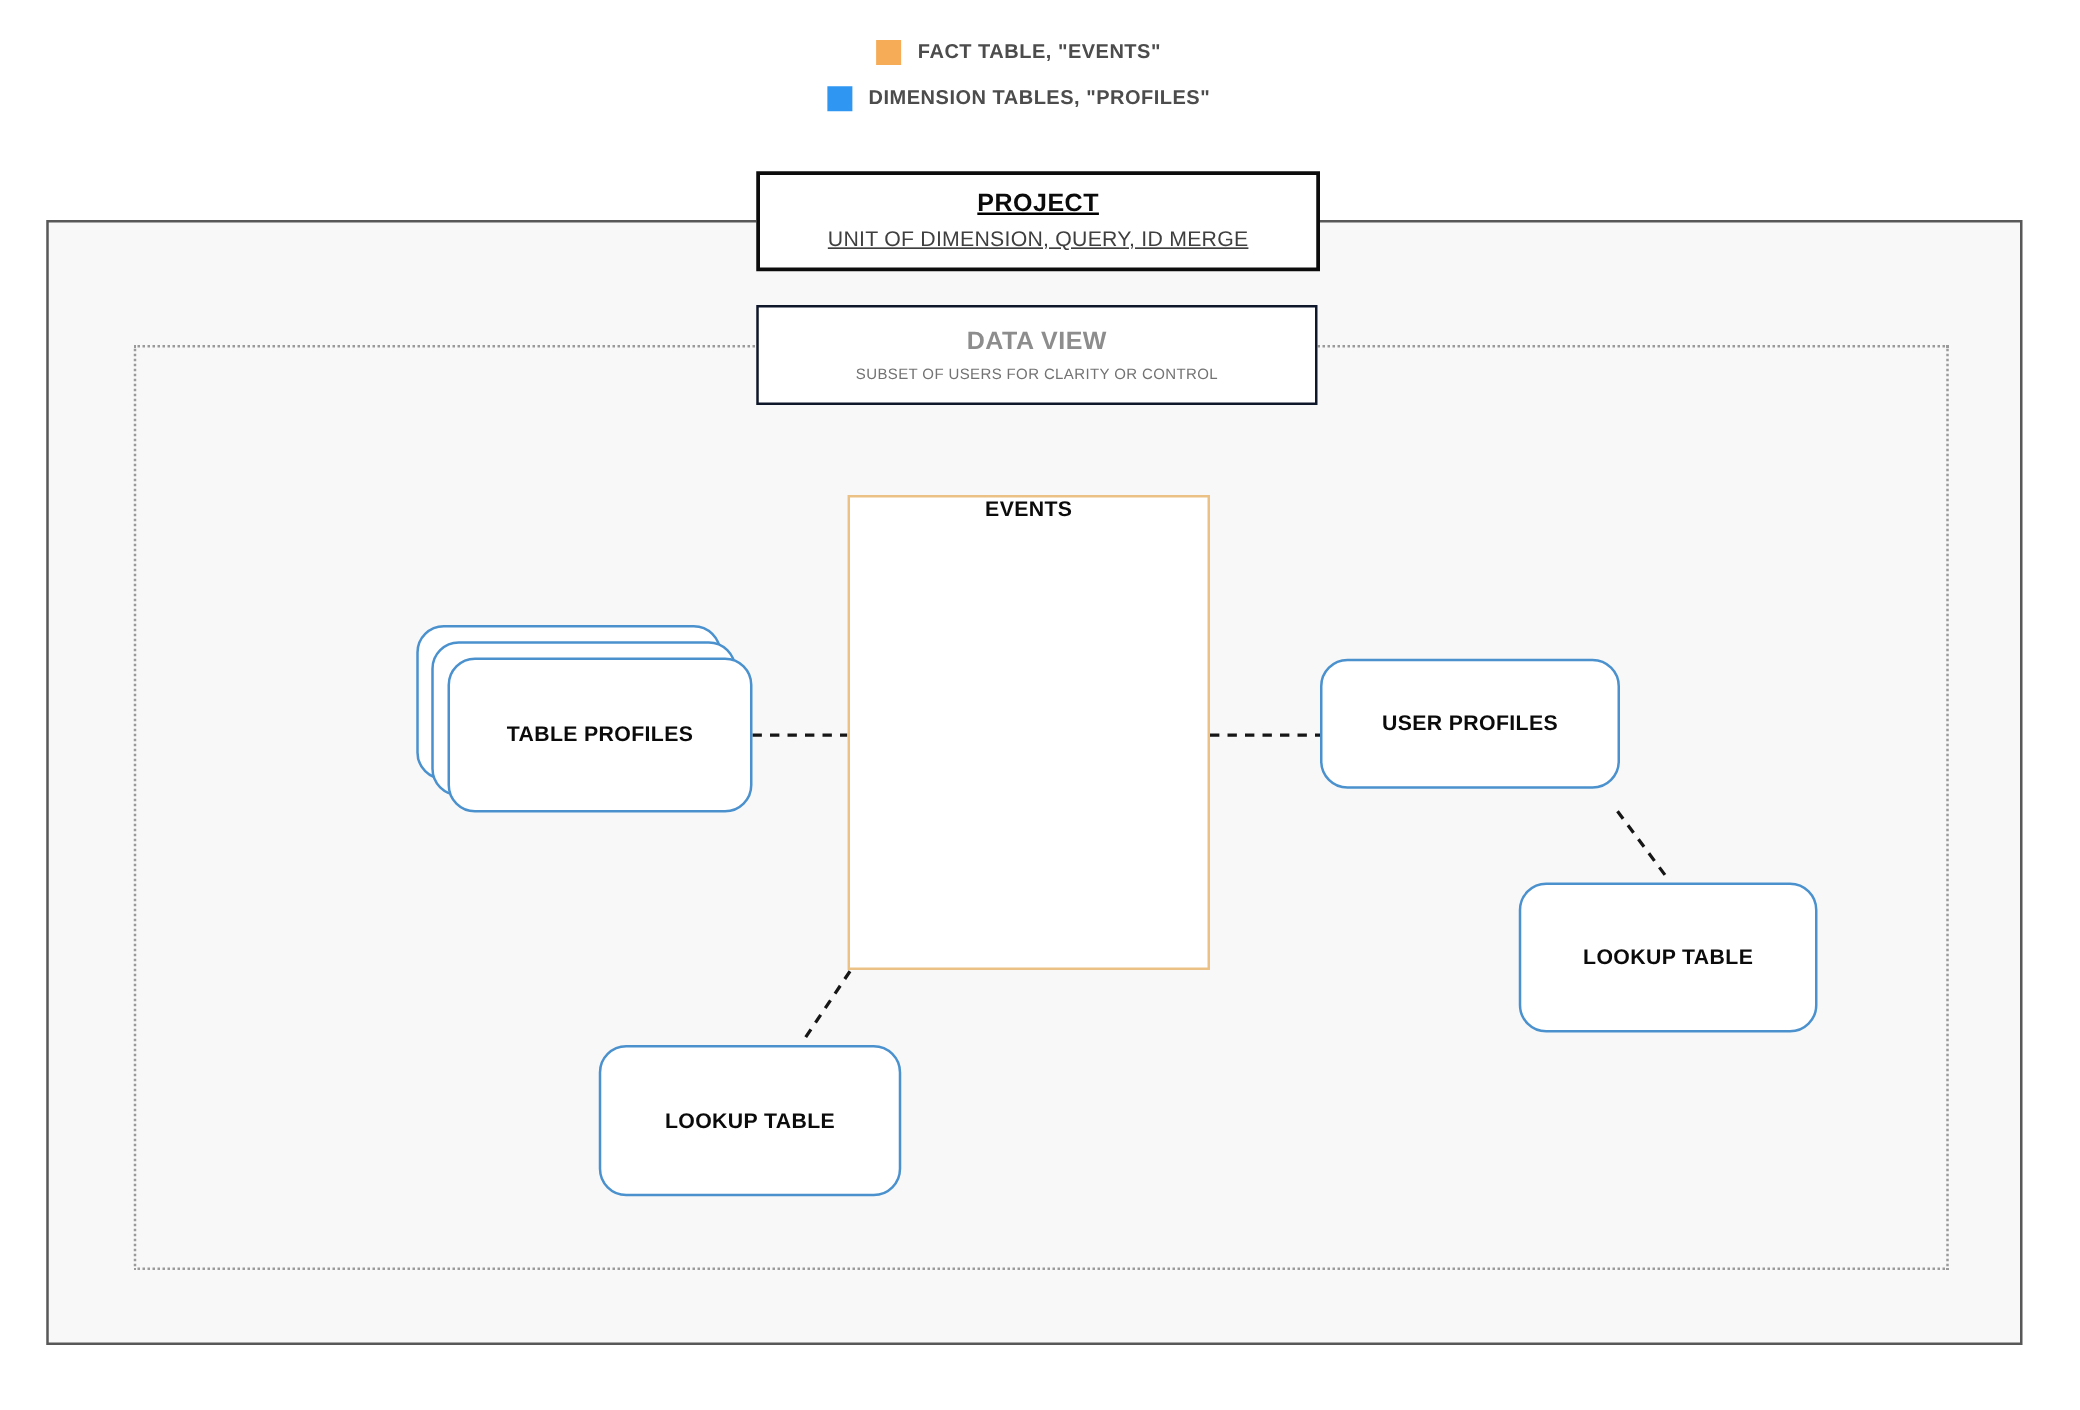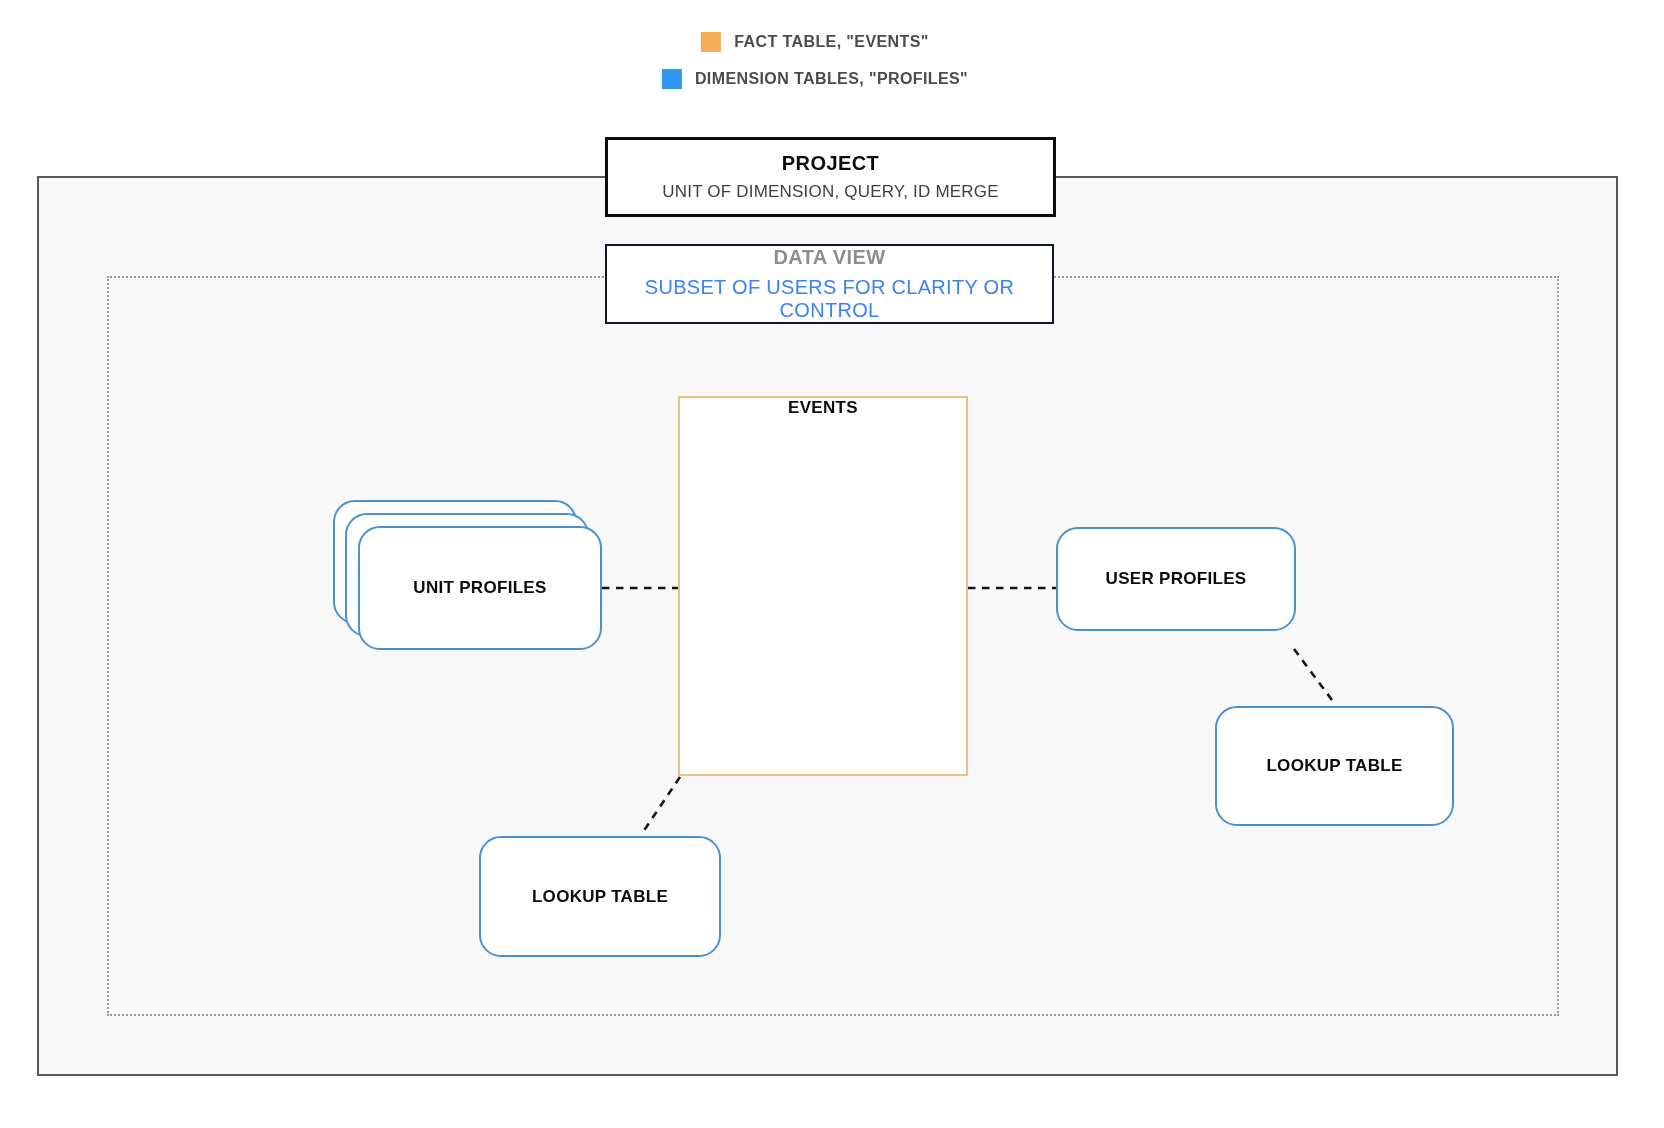--- a/index.html
+++ b/index.html
@@ -33,26 +33,26 @@
     position: absolute; left: 107px; top: 276px; width: 1452px; height: 740px;
     border: 2px dotted #9a9a9a; background: transparent; z-index: 2;
   }
 
   
   .label-box {
     position: absolute; background: #ffffff;
     display: flex; flex-direction: column; align-items: center; justify-content: center;
     gap: 7px; text-align: center; z-index: 20;
   }
-  .project-box { left: 605px; top: 137px; width: 451px; height: 80px; border: 3px solid #0c0c0c; }
+  .project-box { left: 605px; top: 137px; width: 451px; height: 80px; border: 3px solid #0c0c0c; text-decoration: underline; }
   .project-box .box-title { font-size: 20px; font-weight: bold; color: #0b0b0b; letter-spacing: 0.4px; }
   .project-box .box-subtitle { font-size: 17px; color: #3f3f3f; letter-spacing: 0.2px; }
   .dataview-box { left: 605px; top: 244px; width: 449px; height: 80px; border: 2px solid #0f172a; }
   .dataview-box .box-title { font-size: 20px; font-weight: bold; color: #8d8d8d; letter-spacing: 0.4px; }
-  .dataview-box .box-subtitle { font-size: 20px; color: #3b82f6; letter-spacing: 0.3px; }
+  .dataview-box .box-subtitle { font-size: 12px; color: #737373; letter-spacing: 0.3px; }
 
   
   .node-label { font-size: 17px; font-weight: bold; color: #0b0b0b; letter-spacing: 0.3px; }
 
   .events-box {
     position: absolute; left: 678px; top: 396px; width: 290px; height: 380px;
     border: 2px solid var(--fact-border); background: #ffffff;
     display: flex; justify-content: center; z-index: 10;
   }
 
@@ -117,21 +117,21 @@
     <div class="box-subtitle">SUBSET OF USERS FOR CLARITY OR CONTROL</div>
   </div>
 
   <div class="events-box">
     <span class="node-label">EVENTS</span>
   </div>
 
   <div class="stack-layer stack-back"></div>
   <div class="stack-layer stack-middle"></div>
   <div class="dim-node group-profiles">
-    <span class="node-label">UNIT PROFILES</span>
+    <span class="node-label">TABLE PROFILES</span>
   </div>
 
   <div class="dim-node user-profiles">
     <span class="node-label">USER PROFILES</span>
   </div>
 
   <div class="dim-node lookup-right">
     <span class="node-label">LOOKUP TABLE</span>
   </div>
 

